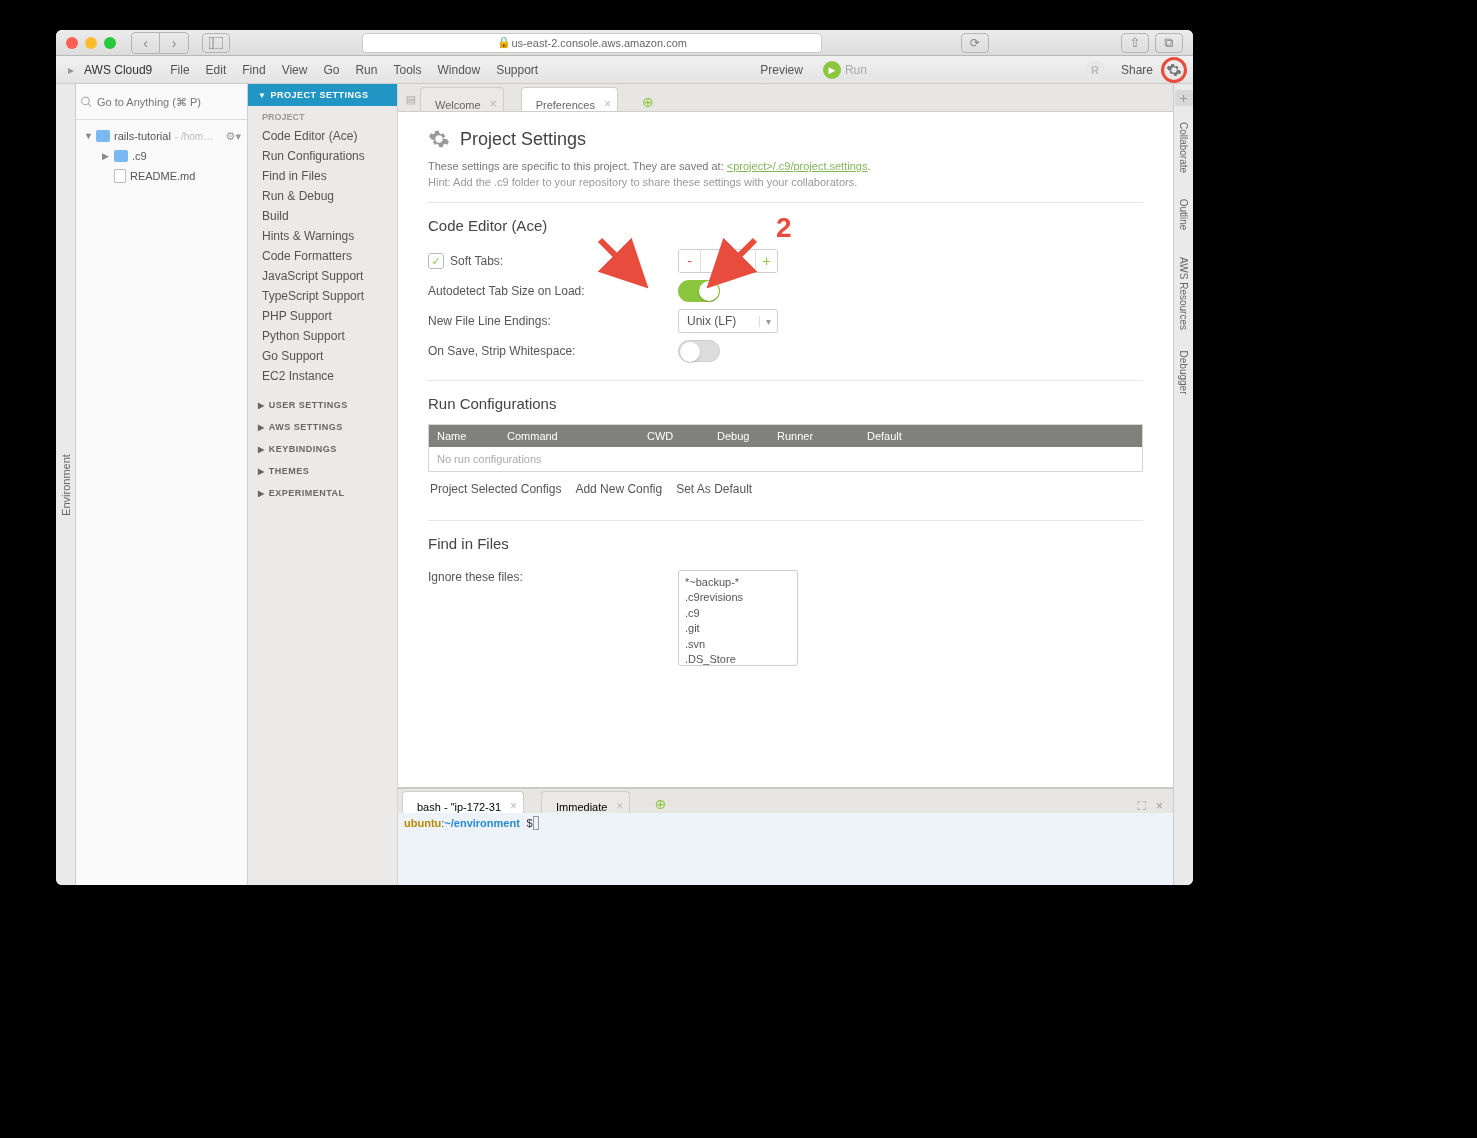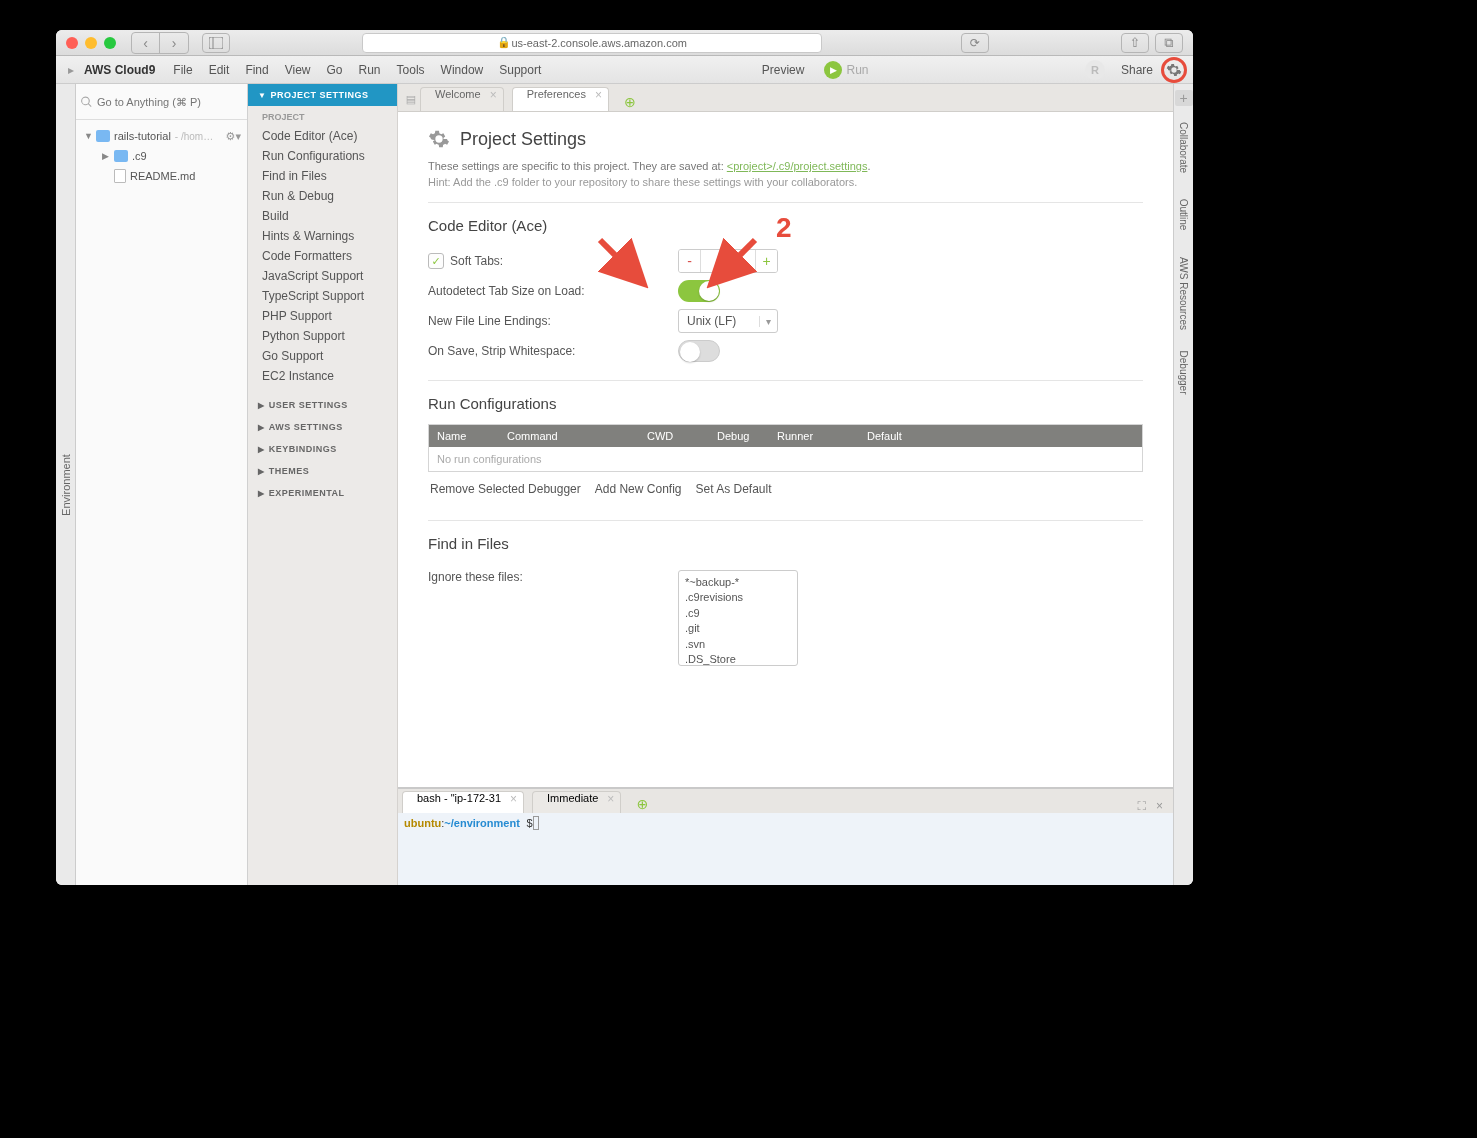--- a/index.html
+++ b/index.html
@@ -15,21 +15,21 @@
 .nav-btns div { width: 28px; height: 20px; display: flex; align-items: center; justify-content: center; border-right: 1px solid #b5b5b5; color: #888; font-size: 14px; }
 .nav-btns div:last-child { border-right: none; }
 .sidebar-btn { width: 28px; height: 20px; border: 1px solid #b5b5b5; border-radius: 4px; margin-left: 6px; display: flex; align-items: center; justify-content: center; color: #888; }
 .urlbar { flex: 1; max-width: 460px; margin: 0 auto; height: 20px; background: #fff; border: 1px solid #c9c9c9; border-radius: 4px; display: flex; align-items: center; justify-content: center; font-size: 11px; color: #666; }
 .bar-right { display: flex; gap: 6px; margin-left: auto; }
 .bar-right div { width: 28px; height: 20px; border: 1px solid #b5b5b5; border-radius: 4px; display: flex; align-items: center; justify-content: center; color: #888; font-size: 13px; }
 
 
 .menubar { height: 28px; background: linear-gradient(#f0f0f0,#e4e4e4); border-bottom: 1px solid #ccc; display: flex; align-items: center; padding: 0 6px; font-size: 12px; color: #555; }
 .menubar .logo { width: 18px; text-align: center; color: #999; }
-.menubar .brand { font-weight: bold; margin: 0 10px 0 4px; color: #333; }
+.menubar .brand { font-weight: normal; margin: 0 10px 0 4px; color: #333; }
 .menubar .mitem { padding: 0 8px; cursor: default; }
 .menubar .spacer { flex: 1; }
 .run-btn { width: 18px; height: 18px; border-radius: 50%; background: #8cc63f; display: inline-flex; align-items: center; justify-content: center; color: #fff; font-size: 9px; margin-right: 4px; }
 .avatar { width: 20px; height: 20px; border-radius: 50%; background: #e8e8e8; color: #bbb; display: flex; align-items: center; justify-content: center; font-size: 11px; font-weight: bold; margin-right: 8px; }
 .gear-circle { width: 26px; height: 26px; border: 3px solid #e74c3c; border-radius: 50%; display: flex; align-items: center; justify-content: center; }
 .gear-ico { width: 16px; height: 16px; fill: #777; }
 
 
 .body { flex: 1; display: flex; overflow: hidden; }
 .left-rail { width: 20px; background: #eaeaea; border-right: 1px solid #ccc; display: flex; align-items: center; justify-content: center; }
@@ -50,21 +50,21 @@
 .sec-head { padding: 6px 10px; font-size: 9px; font-weight: bold; letter-spacing: .5px; display: flex; align-items: center; gap: 4px; cursor: default; }
 .sec-head.active { background: #2196c4; color: #fff; }
 .sec-head .tri { font-size: 8px; }
 .sec-body { padding: 2px 0 8px 0; }
 .sec-body .mitem2 { padding: 3px 10px 3px 14px; font-size: 12px; color: #555; cursor: default; }
 .sec-label { padding: 4px 14px; font-size: 9px; font-weight: bold; color: #999; }
 
 .main { flex: 1; display: flex; flex-direction: column; background: #fff; overflow: hidden; }
 .tabbar { height: 28px; background: #e8e6e3; border-bottom: 1px solid #d0ceca; display: flex; align-items: flex-end; padding-left: 4px; font-size: 11px; color: #666; }
 .tabbar .tlead { width: 18px; height: 24px; display: flex; align-items: center; justify-content: center; color: #aaa; }
-.tab { height: 24px; padding: 0 22px 0 14px; display: flex; align-items: flex-start; border: 1px solid #d0ceca; border-bottom: none; border-radius: 4px 4px 0 0; background: #ebe9e6; margin-right: 8px; position: relative; }
+.tab { height: 24px; padding: 0 22px 0 14px; display: flex; align-items: flex-end; border: 1px solid #d0ceca; border-bottom: none; border-radius: 4px 4px 0 0; background: #ebe9e6; margin-right: 17px; position: relative; }
 .tab.active { background: #fff; }
 .tab .x { position: absolute; right: 6px; font-size: 12px; color: #bbb; }
 .tab-add { width: 18px; height: 18px; border-radius: 50%; color: #8cc63f; display: flex; align-items: center; justify-content: center; font-size: 14px; margin-left: 4px; }
 
 .content { flex: 1; overflow-y: auto; padding: 10px 30px 20px 30px; font-size: 12px; color: #555; }
 .hdr { display: flex; align-items: center; gap: 10px; margin: 6px 0 10px 0; }
 .hdr svg { width: 22px; height: 22px; fill: #999; }
 .hdr h1 { font-size: 18px; font-weight: 500; color: #444; }
 .note { font-size: 11px; color: #777; margin-bottom: 4px; }
 .note a { color: #7fb858; text-decoration: underline; }
@@ -317,21 +317,21 @@
             <div style="width:70px">Name</div>
             <div style="width:140px">Command</div>
             <div style="width:70px">CWD</div>
             <div style="width:60px">Debug</div>
             <div style="width:90px">Runner</div>
             <div style="flex:1;text-align:left">Default</div>
           </div>
           <div class="tbody">No run configurations</div>
         </div>
         <div class="tbl-actions">
-          <span>Remove Selected Debugger</span>
+          <span>Project Selected Configs</span>
           <span>Add New Config</span>
           <span>Set As Default</span>
         </div>
 
         <h2 class="section">Find in Files</h2>
         <div class="field" style="align-items:flex-start;height:auto;padding-top:6px">
           <div class="lbl">
               <span>Ignore these files:</span>
             </div>
           <div class="ignore-box">

